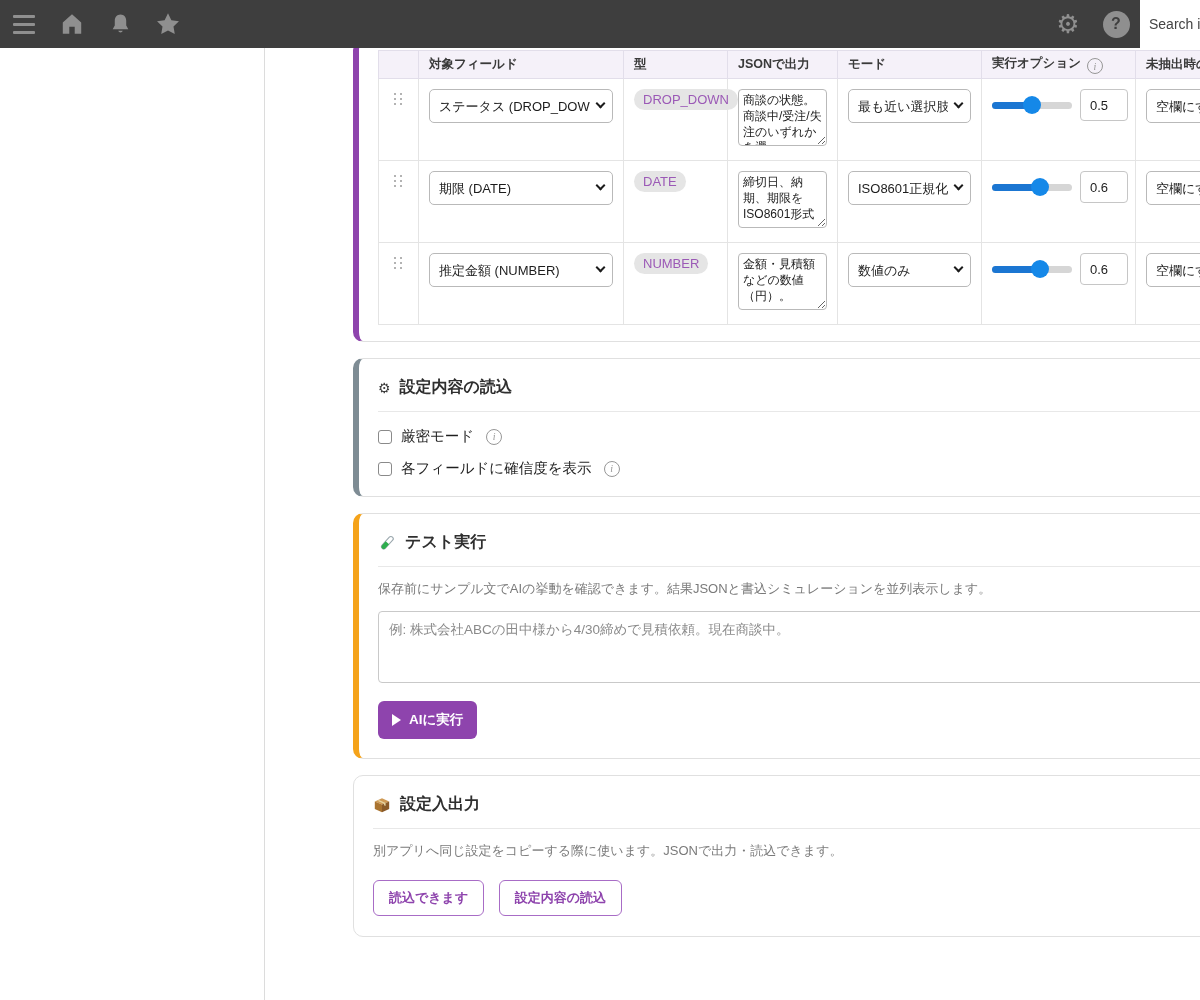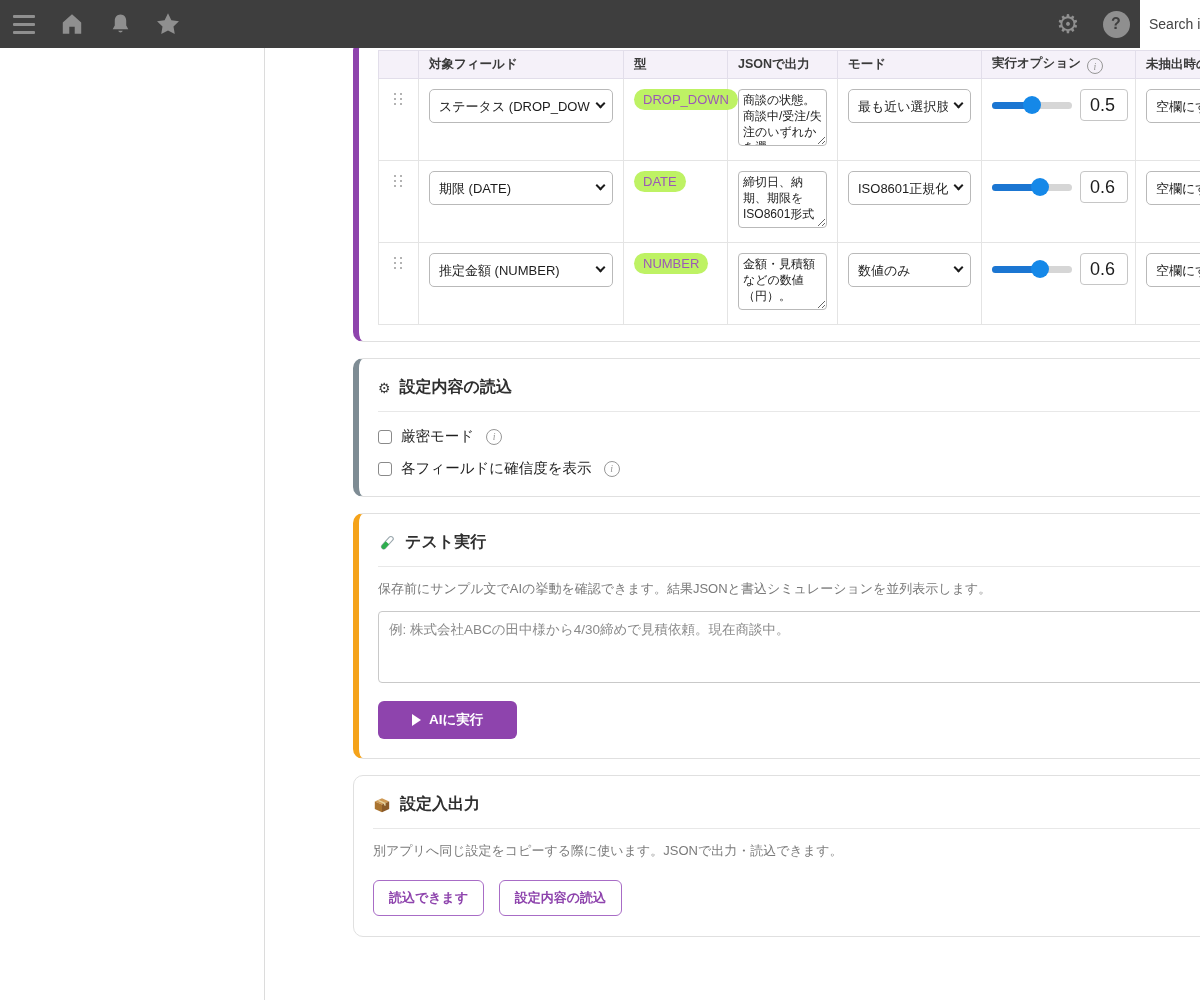--- a/index.html
+++ b/index.html
@@ -74,35 +74,35 @@
     font-size:13px; color:#1c1c1c; padding:0 22px 0 9px;
     appearance:none; -webkit-appearance:none; outline:none;
     font-family:"Liberation Sans","DejaVu Sans",sans-serif;
   }
   .chev {
     position:absolute; right:9px; top:11px; width:7px; height:7px; pointer-events:none;
     border-right:2.2px solid #1c1c1c; border-bottom:2.2px solid #1c1c1c; transform:rotate(45deg);
   }
   .type-badge {
     display:inline-block; padding:3px 9px; border-radius:11px;
-    background:#bef264; color:#9b59b6; font-size:13px;
+    background:#e5e5e5; color:#9b59b6; font-size:13px;
   }
   .instr-ta {
     width:100%; height:57px; border:1px solid #b9b9b9; border-radius:4px;
     font-size:12px; line-height:1.32; padding:3px 4px; color:#1c1c1c;
     font-family:"Liberation Sans","DejaVu Sans",sans-serif; overflow:hidden;
   }
   .conf-wrap { display:flex; align-items:center; gap:8px; }
   .slider { position:relative; width:80px; height:32px; flex:none; }
   .slider-track { position:absolute; top:13px; left:0; width:80px; height:7px; border-radius:4px; background:#d6d6d6; }
   .slider-fill  { position:absolute; top:13px; left:0; height:7px; border-radius:4px; background:#1b76d2; width:calc(var(--p)*1%); }
   .slider-thumb { position:absolute; top:7px; left:calc(var(--p)*1% - 9px); width:18px; height:18px; border-radius:50%; background:#1588e8; }
   .conf-input {
     width:48px; height:32px; border:1px solid #c6c6c6; border-radius:4px;
-    font-size:18px; color:#1c1c1c; padding:0 0 0 9px; outline:none;
+    font-size:13px; color:#1c1c1c; padding:0 0 0 9px; outline:none;
     font-family:"Liberation Sans","DejaVu Sans",sans-serif;
   }
   .fallback-sel { width:120px; }
   .add-rule-btn {
     margin-top:12px; height:37px; padding:0 17px; background:#fff; cursor:pointer;
     border:1px solid #a86cc6; border-radius:6px; color:#8e44ad; font-size:13px;
     font-family:"Liberation Sans","DejaVu Sans",sans-serif;
   }
   
   .opt-body { padding:15px 19px 18px 19px; }
@@ -120,21 +120,21 @@
   .test-body { padding:13px 19px 19px 19px; }
   .test-ta {
     width:922px; height:72px; border:1px solid #c9c9c9; border-radius:4px;
     font-size:13.5px; color:#1c1c1c; padding:9px 10px;
     font-family:"Liberation Sans","DejaVu Sans",sans-serif;
   }
   .test-ta::placeholder { color:#8a8a8a; opacity:1; }
   .run-btn {
     margin-top:14px; display:inline-flex; align-items:center; gap:8px;
     background:#8e44ad; color:#fff; font-weight:bold; font-size:13.5px;
-    height:38px; padding:0 34px; border:none; border-radius:6px; cursor:pointer;
+    height:38px; padding:0 14px; border:none; border-radius:6px; cursor:pointer;
     font-family:"Liberation Sans","DejaVu Sans",sans-serif;
   }
   .play-tri { width:0; height:0; border-top:6px solid transparent; border-bottom:6px solid transparent; border-left:9px solid #fff; }
   
   .cfg-body { padding:6px 19px 20px 19px; }
   .cfg-btn {
     height:36px; padding:0 15px; margin-right:10px; margin-top:14px; background:#fff; cursor:pointer;
     border:1px solid #a86cc6; border-radius:6px; color:#8e44ad; font-size:13px; font-weight:bold;
     font-family:"Liberation Sans","DejaVu Sans",sans-serif;
   }

